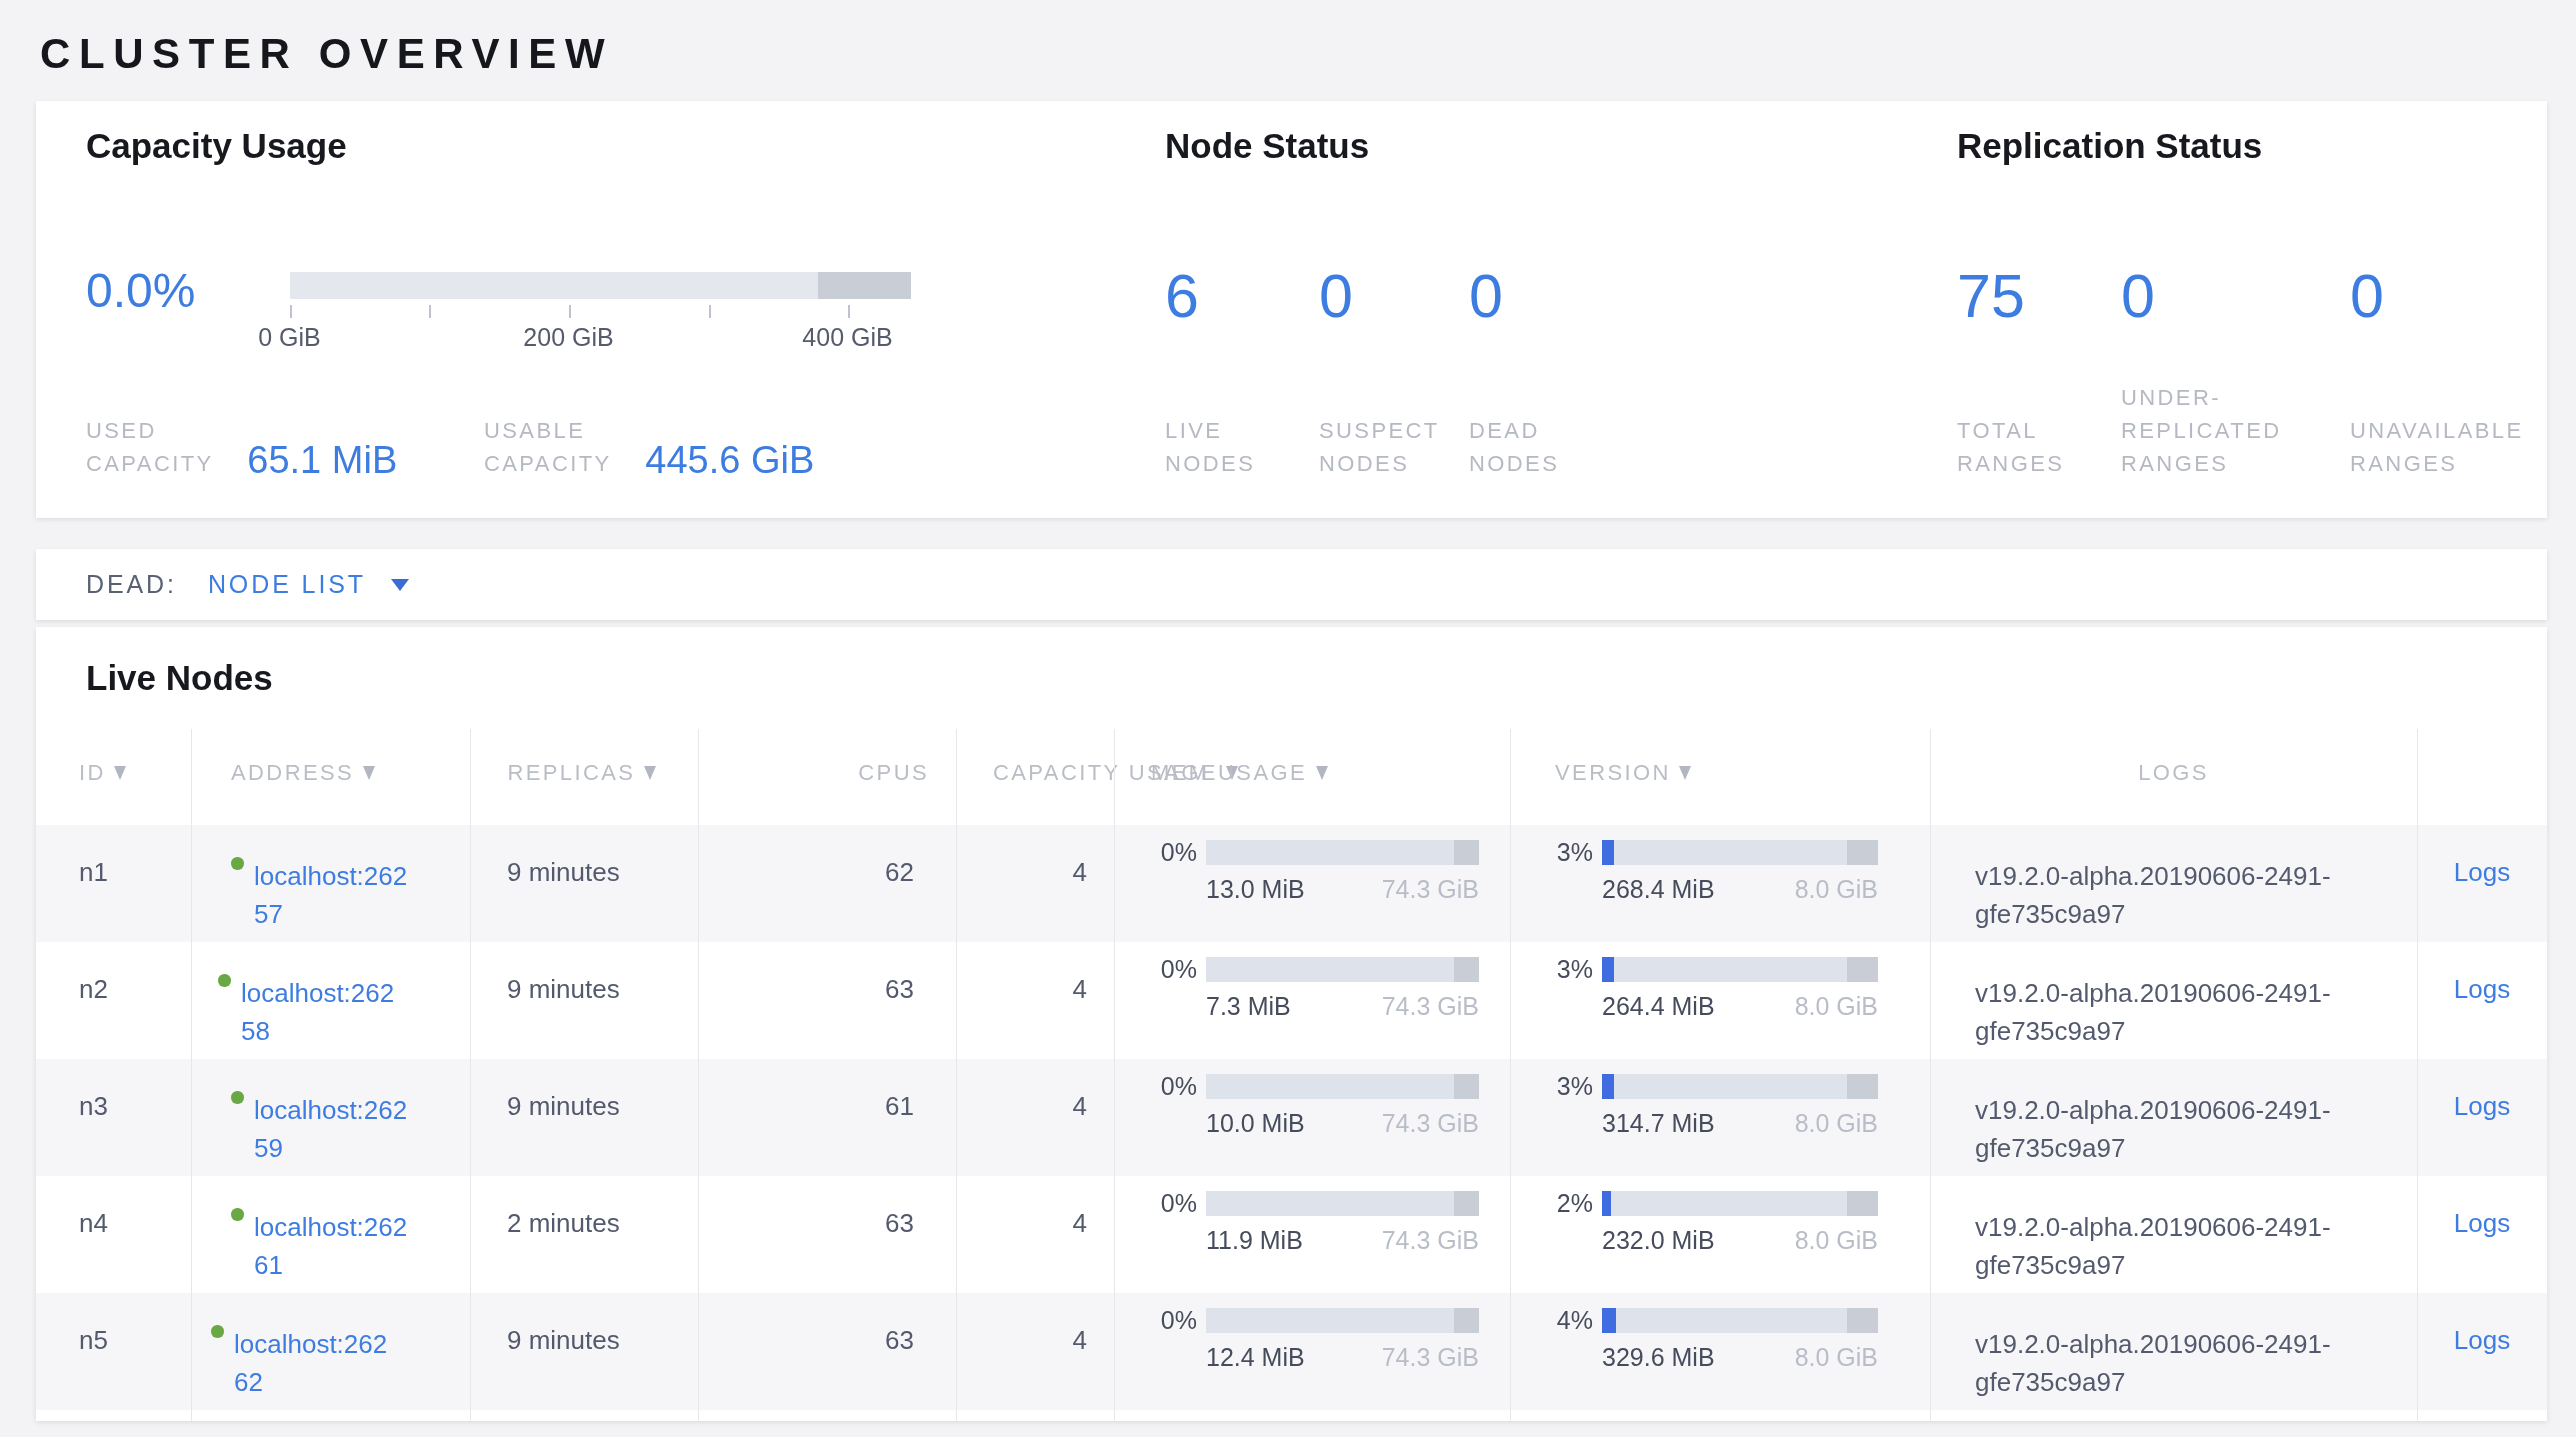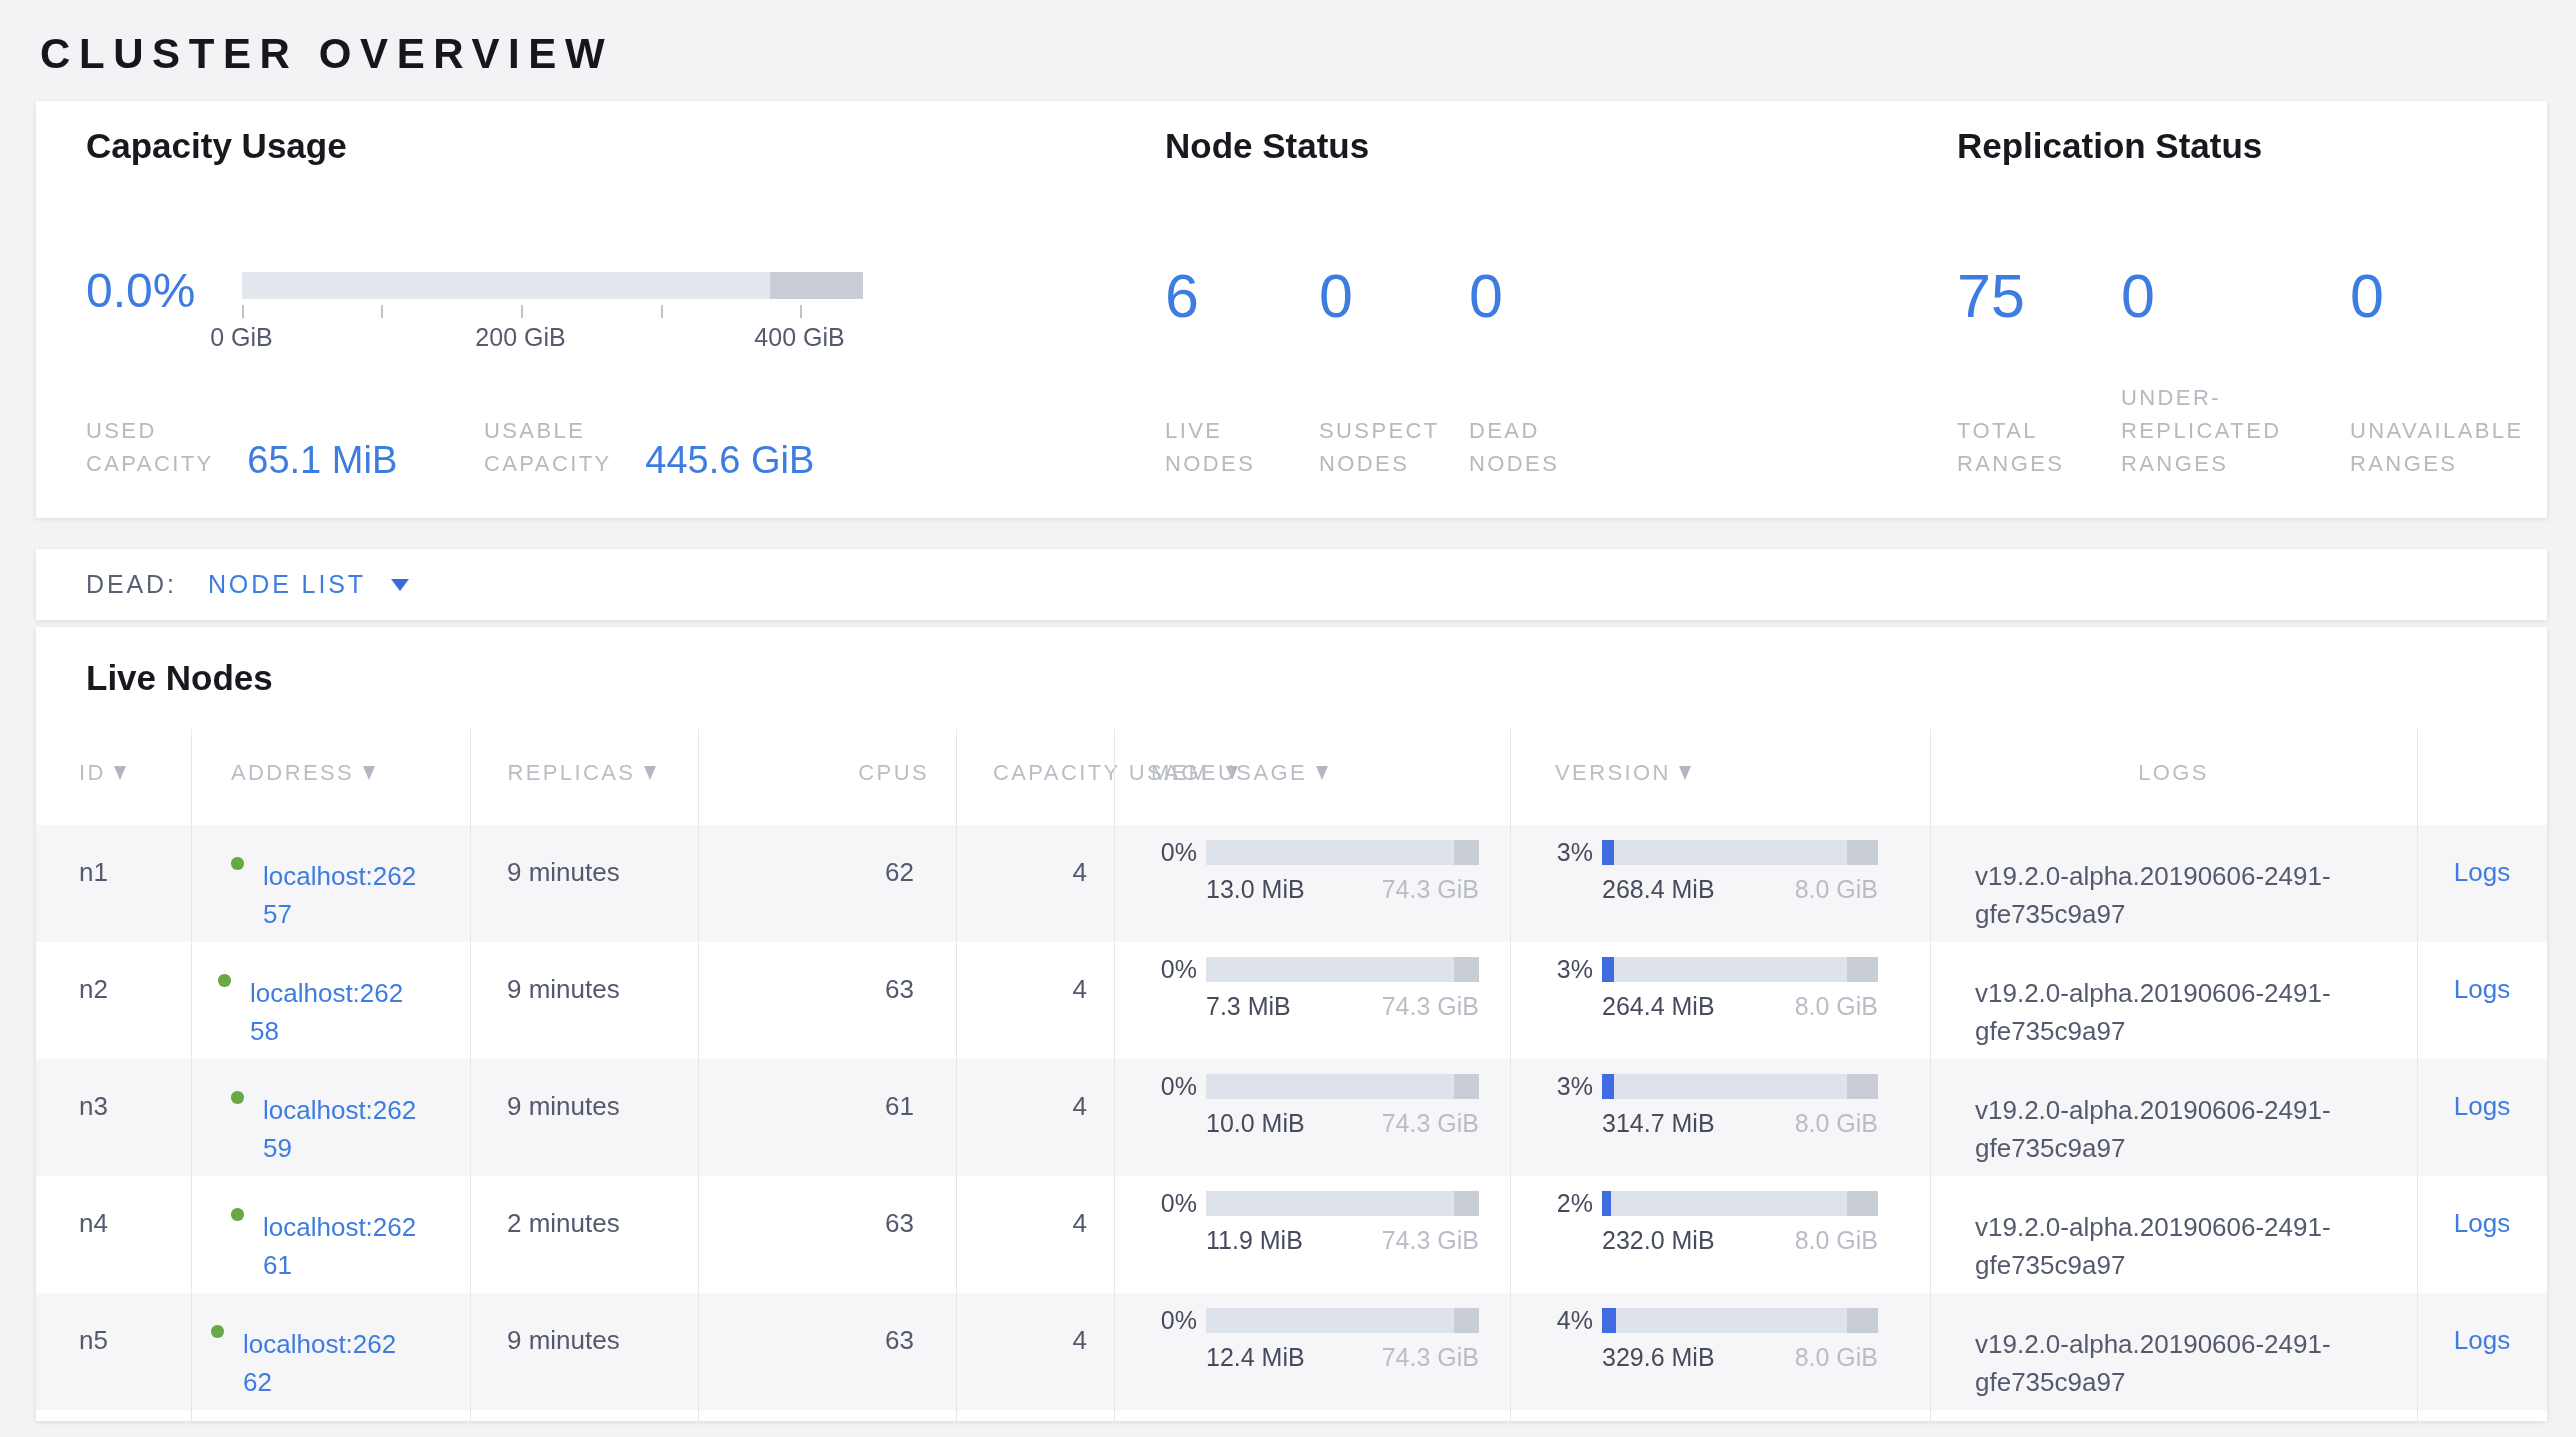--- a/index.html
+++ b/index.html
@@ -18,21 +18,21 @@
     letter-spacing:8.6px;color:#15171c;
   }
   .card{position:absolute;left:36px;width:2511px;background:#fff;
     box-shadow:0 1.9px 4.8px rgba(40,44,60,.13);}
   .summary-card{top:101px;height:417px;}
   .section{position:absolute;top:0;height:417px;}
   .sec-title{position:absolute;top:25px;left:0;font-size:35px;font-weight:700;color:#17191f;}
   
   .gauge-row{position:absolute;left:0;top:158px;display:flex;align-items:flex-start;}
   .gauge-pct{font-size:48px;line-height:63px;color:var(--accent);width:156px;}
-  .gauge{position:relative;width:621px;}
+  .gauge{position:relative;width:621px;margin-left:48px;}
   .gauge-bar{position:relative;height:27px;margin-top:13.4px;background:#e4e7ee;}
   .gauge-reserved{position:absolute;top:0;right:0;height:100%;background:var(--bar-reserved);}
   .gauge-fill{position:absolute;top:0;left:0;height:100%;background:var(--bar-fill);}
   .tick{position:absolute;width:1.9px;height:12.5px;background:#bfc3cd;top:46px;}
   .tick-label{position:absolute;top:64px;width:153px;margin-left:-77px;text-align:center;
     font-size:25px;color:#555b6c;}
   .cap-stats{position:absolute;left:0;bottom:38px;display:flex;}
   .cap-stat{display:flex;align-items:flex-end;}
   .caps-label{font-size:22px;letter-spacing:2.4px;color:var(--caps);line-height:33px;font-weight:400;}
   .cap-stat .caps-label{width:146px;}
@@ -58,21 +58,21 @@
   .hdr-cell{font-size:22px;letter-spacing:2.4px;color:var(--hdr);padding-top:31px;
     box-sizing:border-box;white-space:nowrap;font-weight:400;}
   .sort-tri{display:inline-block;width:0;height:0;border-left:6.7px solid transparent;
     border-right:6.7px solid transparent;border-top:14.4px solid #b2b6c0;margin-left:8.6px;}
   .body-row{height:117px;background:#fff;}
   .body-row.shade{background:#f6f6f8;}
   .cell{font-size:26px;color:var(--slate);padding-top:32px;box-sizing:border-box;}
   .dot{display:inline-block;width:12.5px;height:12.5px;border-radius:50%;background:var(--green);
     margin-right:10.5px;vertical-align:12.5px;}
   .addr-link{color:var(--accent);text-decoration:none;display:inline-block;width:163px;
-    line-height:38px;overflow-wrap:anywhere;vertical-align:top;cursor:pointer;margin-left:9px;}
+    line-height:38px;overflow-wrap:anywhere;vertical-align:top;cursor:pointer;}
   .usage-cell{padding-top:13.4px;box-sizing:border-box;}
   .bar-line{display:flex;align-items:center;}
   .pct{width:46px;text-align:right;margin-right:8.6px;font-size:25px;color:var(--slate-dark);flex:none;}
   .bar{position:relative;height:25px;background:var(--bar-track);flex:none;}
   .bar-fill{position:absolute;left:0;top:0;height:100%;background:var(--bar-fill);}
   .bar-cap{position:absolute;right:0;top:0;height:100%;background:var(--bar-reserved);}
   .bar-values{display:flex;justify-content:space-between;margin-left:55px;margin-top:7.7px;font-size:25px;}
   .bar-used{color:var(--slate-dark);}
   .bar-total{color:#b9bdc7;}
   .version-text{width:412px;line-height:38px;}

